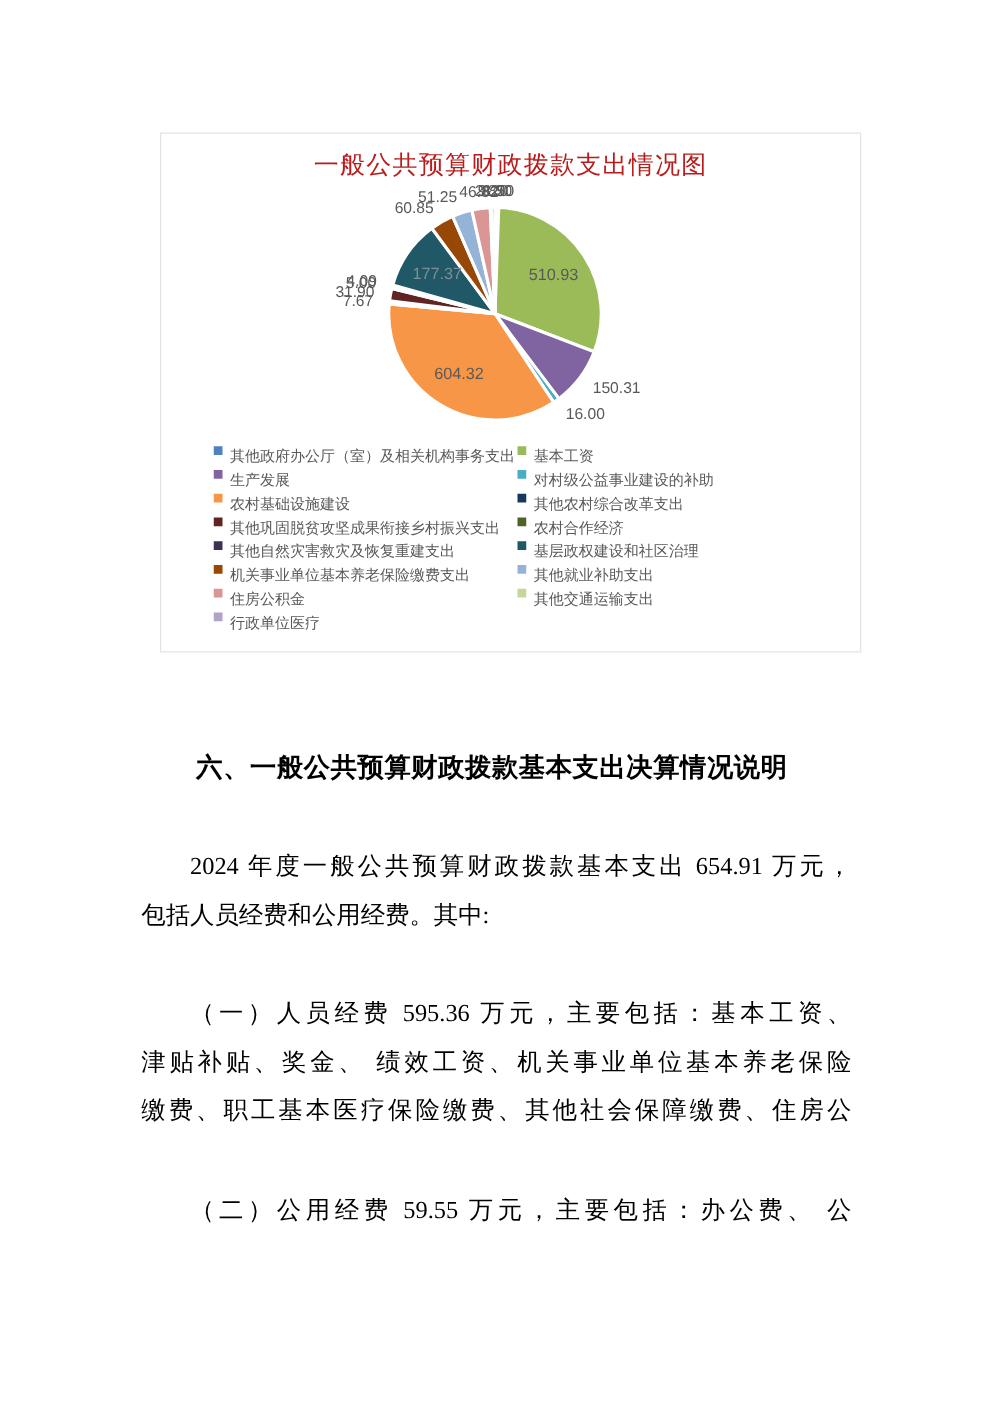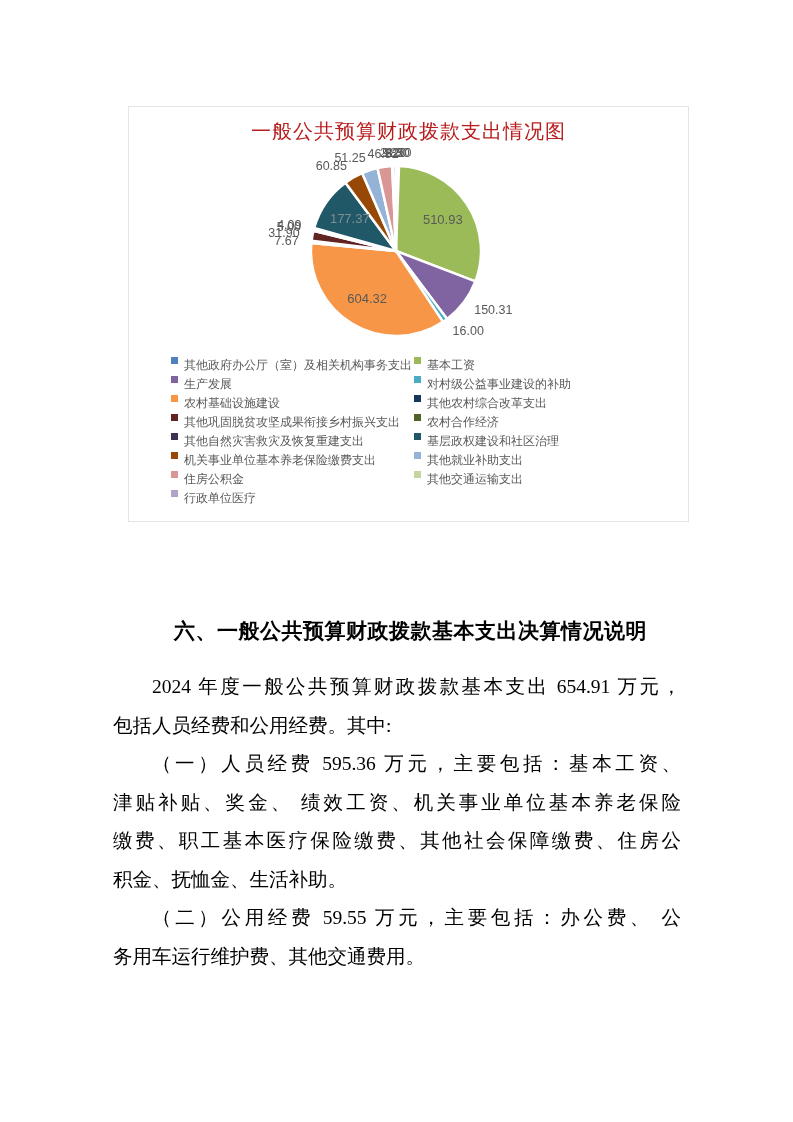--- a/index.html
+++ b/index.html
@@ -14,25 +14,25 @@
   .pie-svg{position:absolute;left:0;top:36px;}
   .pie-svg text{font-family:"Liberation Sans","DejaVu Sans",sans-serif;}
   .legend{position:absolute;left:42px;top:250px;display:grid;
           grid-template-columns:243px auto;grid-auto-rows:19px;}
   .li{display:flex;align-items:flex-start;font-size:12px;color:#595959;}
   .sw{width:7px;height:7px;margin-right:6px;flex:none;}
   .lt{white-space:nowrap;}
 
   
   .doc{position:absolute;left:113px;top:594px;width:568px;font-size:19.5px;color:#000;}
-  .heading{font-size:21px;font-weight:bold;margin:17px;line-height:40px;
+  .heading{font-size:21px;font-weight:bold;margin:0;line-height:40px;
            text-indent:44px;letter-spacing:0.5px;}
   .line{line-height:38.5px;text-align:justify;}
   .j{text-align-last:justify;}
-  .fl{text-indent:39px;}
+  .fl{text-indent:39px;margin-top:41px;}
   .line b{font-weight:normal;}
 </style>
 </head>
 <body>
 
 <div class="page">
 
   <section class="chart-box">
     <div class="chart-title">一般公共预算财政拨款支出情况图</div>
 
@@ -135,18 +135,16 @@
     </div>
   </section>
 
   <section class="doc">
     <h2 class="heading">六、一般公共预算财政拨款基本支出决算情况说明</h2>
     <div class="line fl j">2024 年度一般公共预算财政拨款基本支出 654.91 万元，</div>
     <div class="line">包括人员经费和公用经费。其中:</div>
     <div class="line fl j"><b>（一）人员经费 595.36 万元，</b><span>主要包括：基本工资、</span></div>
     <div class="line j">津贴补贴、奖金、 绩效工资、机关事业单位基本养老保险</div>
     <div class="line j">缴费、职工基本医疗保险缴费、其他社会保障缴费、住房公</div>
-    <div class="line">积金、抚恤金、生活补助。</div>
     <div class="line fl j"><b>（二）公用经费 59.55 万元，</b><span>主要包括：办公费、 公</span></div>
-    <div class="line">务用车运行维护费、其他交通费用。</div>
   </section>
 
 </div>
 
 </body></html>

